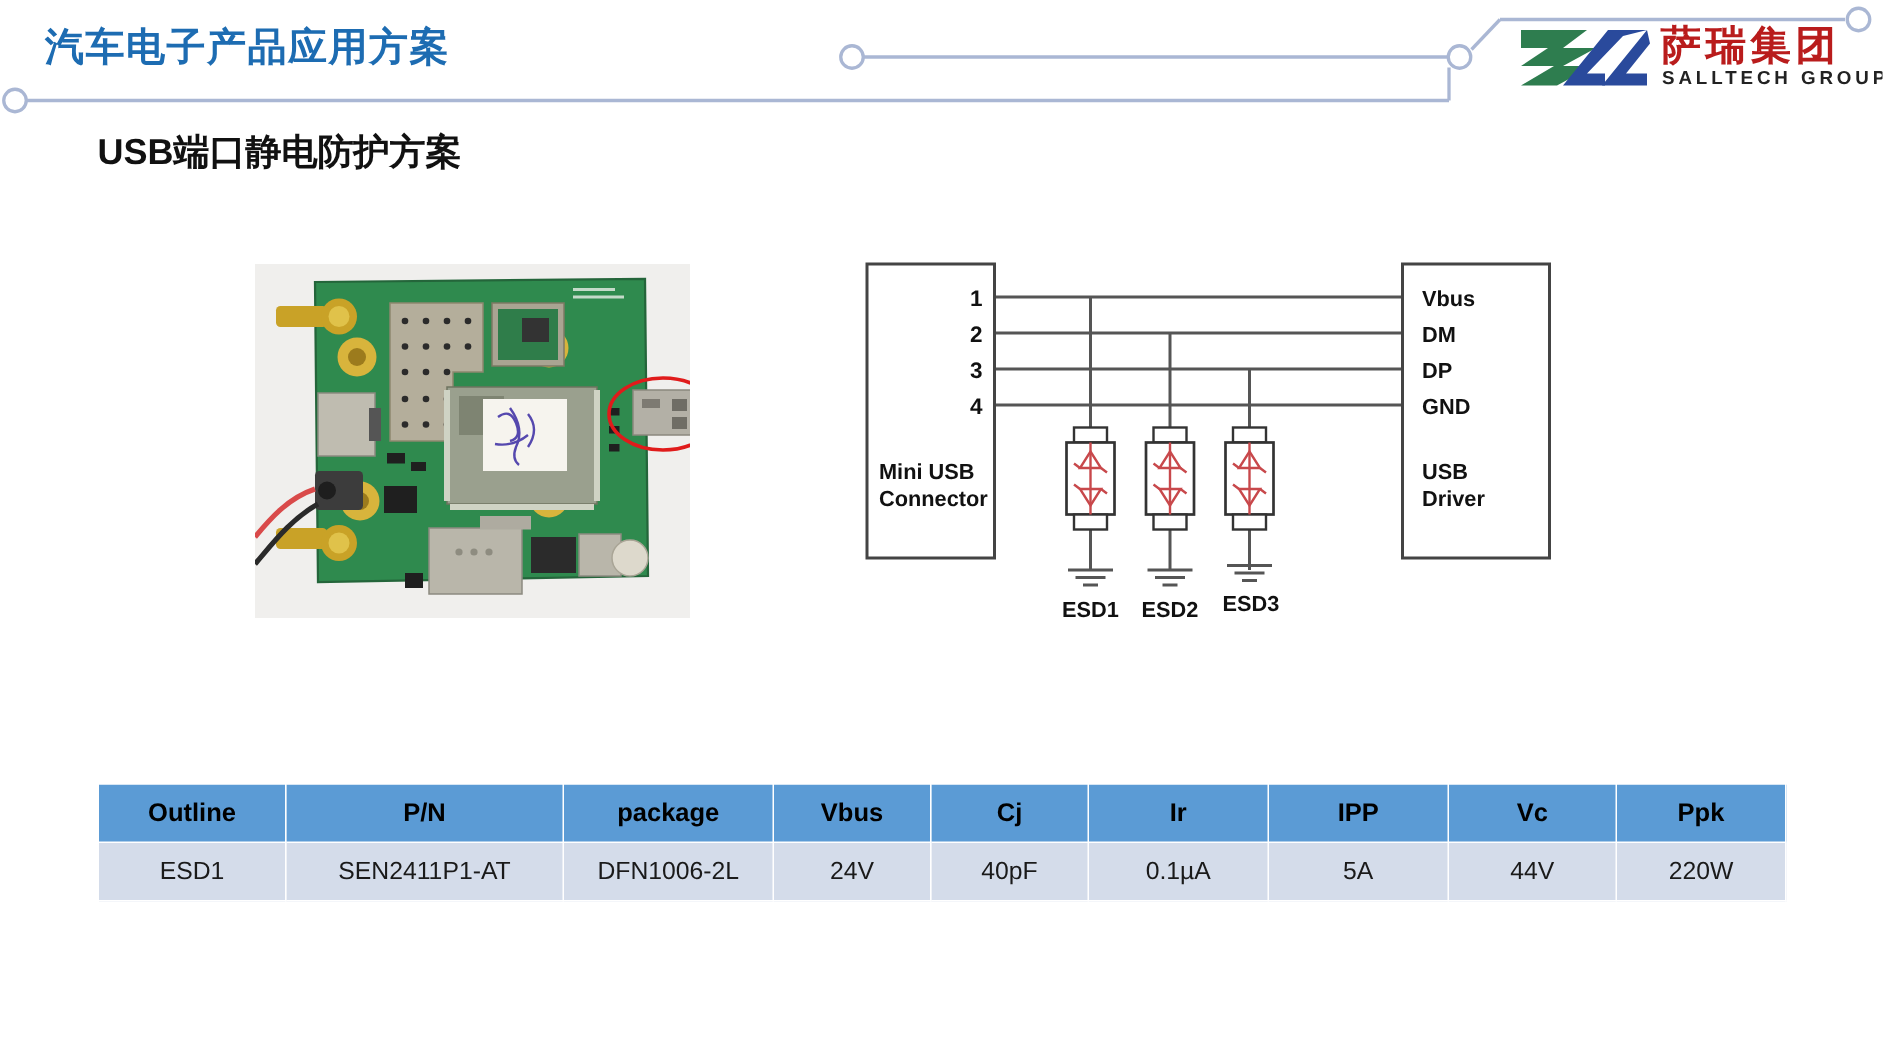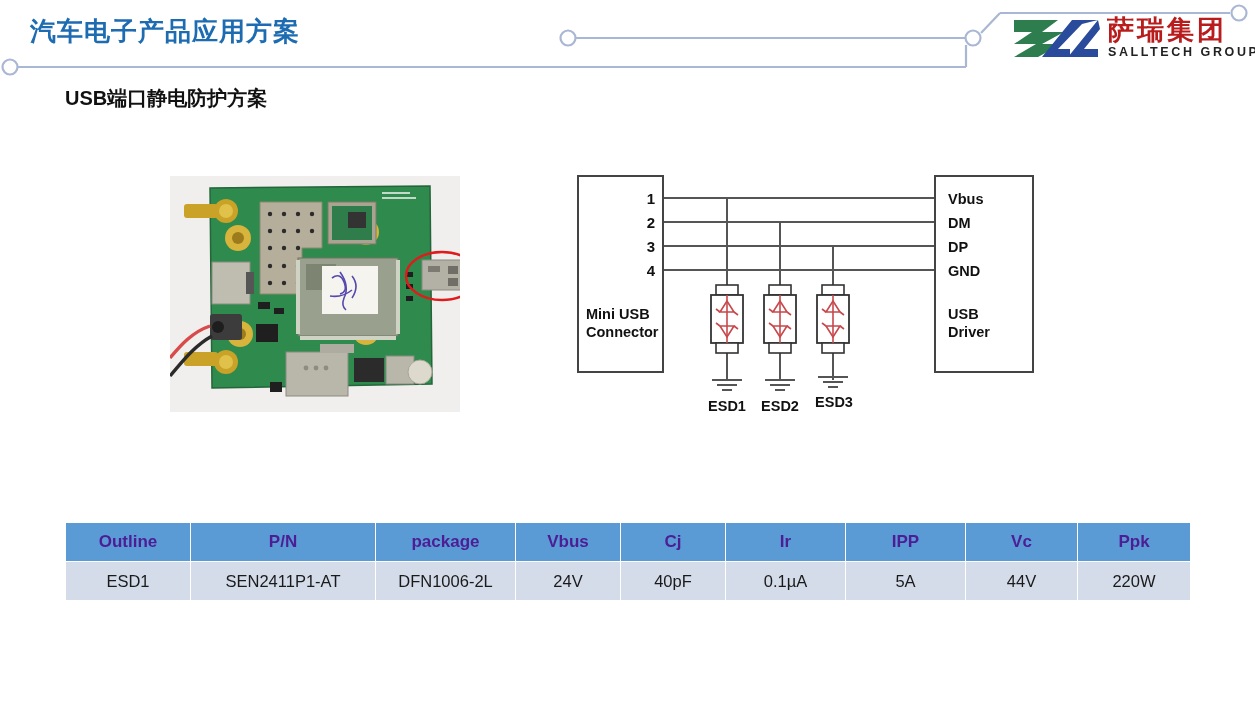--- a/index.html
+++ b/index.html
@@ -66,21 +66,21 @@
     font-weight: bold;
     color: #222;
     letter-spacing: 2.6px;
     white-space: nowrap;
   }
 
   
   #section-title {
     position: absolute;
     left: 65px; top: 85px;
-    font-size: 20px;
+    font-size: 24px;
     font-weight: bold;
     color: #111;
     white-space: nowrap;
   }
 
   
   #pcb-photo {
     position: absolute;
     left: 170px; top: 176px;
     width: 290px; height: 236px;
@@ -100,21 +100,21 @@
   
   #spec-table {
     position: absolute;
     left: 65px; top: 522px;
     width: 1125px;
     border-collapse: collapse;
     table-layout: fixed;
   }
   #spec-table th {
     background: #5b9bd5;
-    color: #4c1d95;
+    color: #000000;
     font-size: 17px;
     font-weight: bold;
     height: 38px;
     text-align: center;
     border: 1px solid #ffffff;
     padding: 0;
   }
   #spec-table td {
     font-size: 16.5px;
     color: #1a1a1a;

